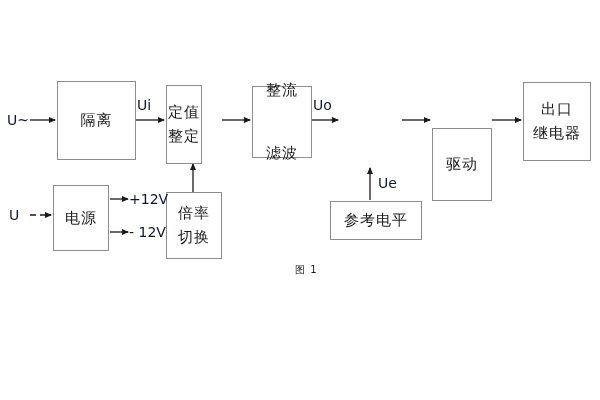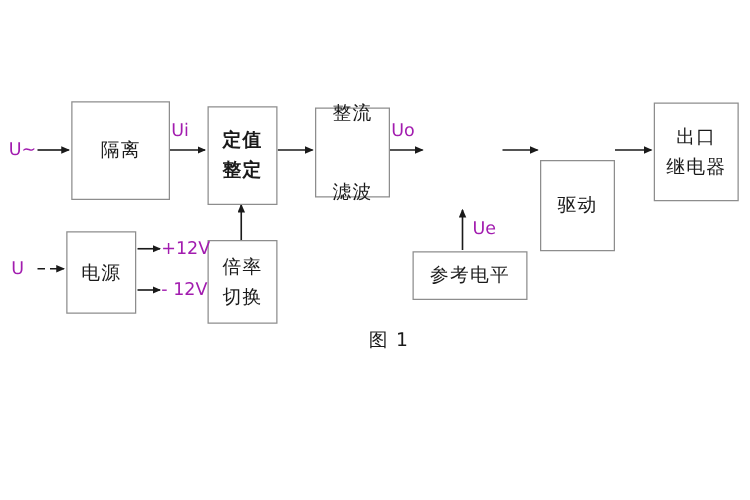--- a/index.html
+++ b/index.html
@@ -16,26 +16,26 @@
     display:flex;flex-direction:column;
     align-items:center;justify-content:center;
     color:#1a1a1a;
   }
   .block .line{
     font-size:15px;line-height:1.55;letter-spacing:1px;white-space:nowrap;
   }
   .block.single .line{line-height:1;}
 
   .lbl{
-    position:absolute;color:#a21caf;white-space:nowrap;
+    position:absolute;color:#0f172a;white-space:nowrap;
     font-size:14px;line-height:1;
   }
   .caption{
     position:absolute;color:#1a1a1a;white-space:nowrap;
-    font-size:15px;line-height:1;letter-spacing:1px;
+    font-size:10px;line-height:1;letter-spacing:1px;
   }
   svg.wires{position:absolute;left:0;top:0;width:600px;height:400px;overflow:visible;}
 </style>
 </head>
 <body>
 
 <div id="diagram">
 
   <svg class="wires">
     <defs>
@@ -63,21 +63,21 @@
     <line x1="30" y1="215" x2="51" y2="215" stroke="#1a1a1a" stroke-width="1.3" stroke-dasharray="6 4" marker-end="url(#ah)"></line>
 
     <line x1="110" y1="199" x2="128" y2="199" stroke="#1a1a1a" stroke-width="1.3" marker-end="url(#ah)"></line>
     <line x1="110" y1="232" x2="128" y2="232" stroke="#1a1a1a" stroke-width="1.3" marker-end="url(#ah)"></line>
   </svg>
 
   <div class="block" style="left:57px;top:81px;width:79px;height:79px;">
     <span class="line">隔离</span>
   </div>
 
-  <div class="block" style="left:166px;top:85px;width:56px;height:79px;font-weight:bold;">
+  <div class="block" style="left:166px;top:85px;width:36px;height:79px;">
     <span class="line">定值</span>
     <span class="line">整定</span>
   </div>
 
   <div class="block" style="left:252px;top:86px;width:60px;height:72px;gap:40px;">
     <span class="line">整流</span>
     <span class="line">滤波</span>
   </div>
 
 

